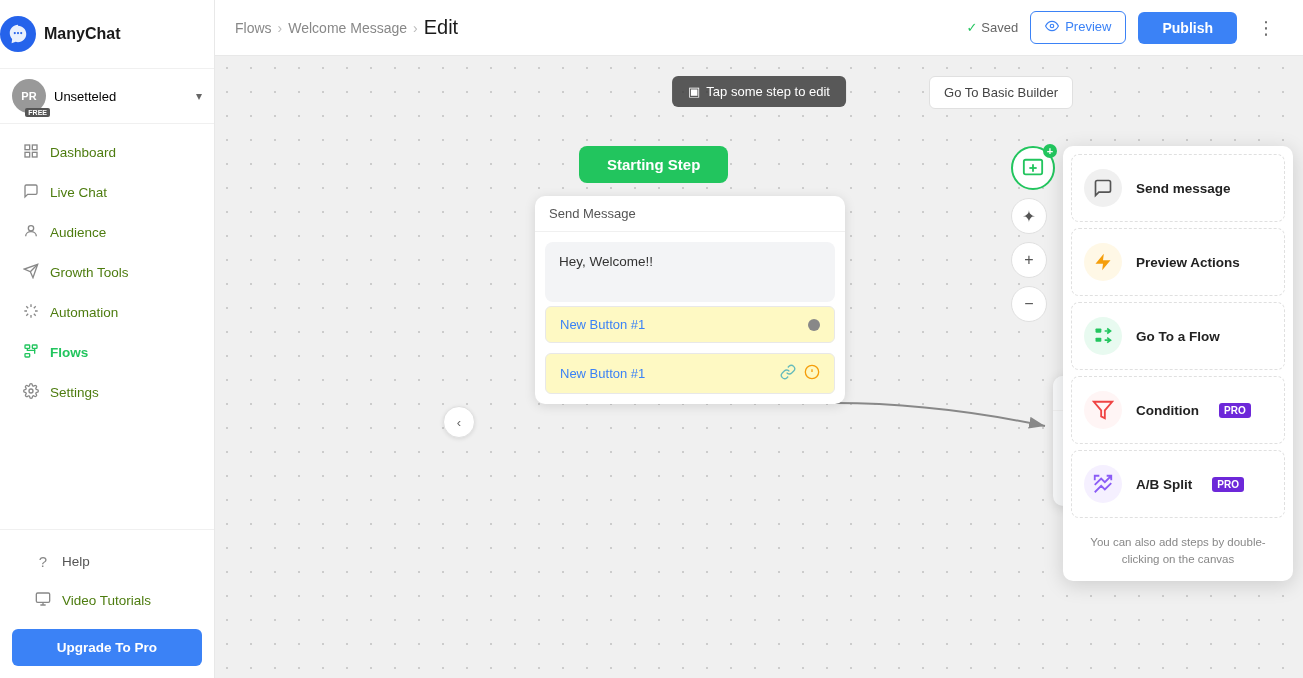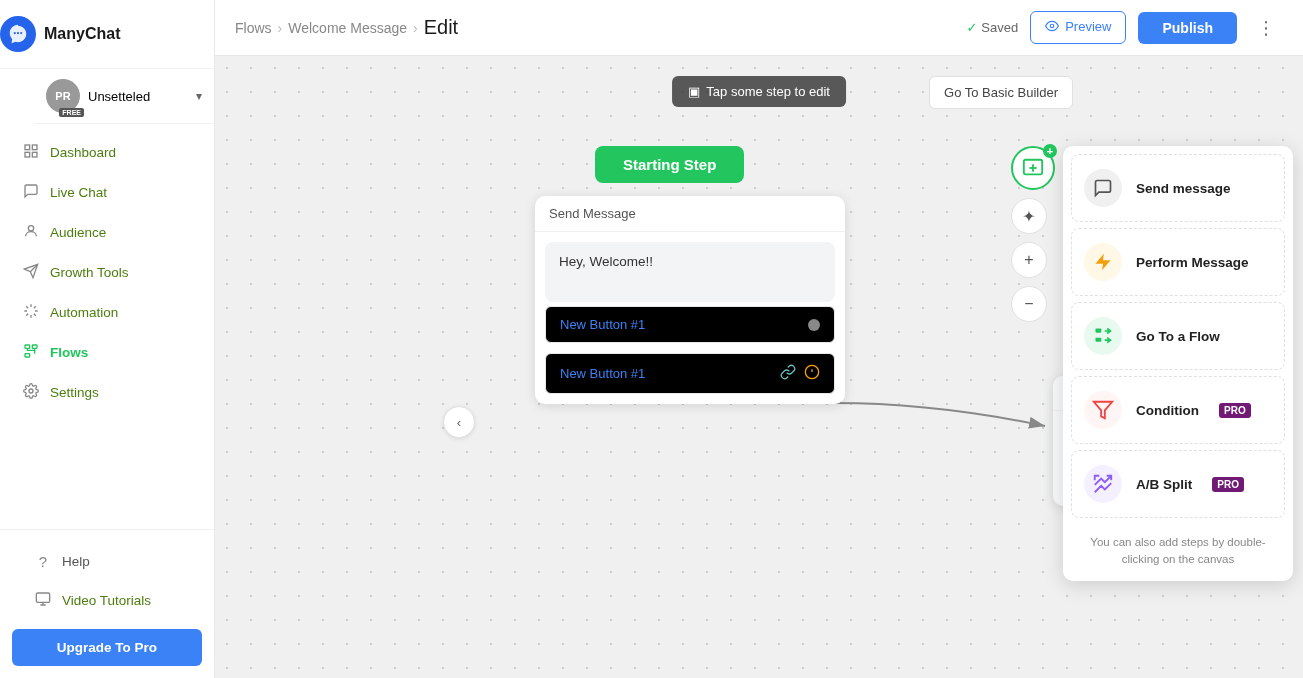--- a/index.html
+++ b/index.html
@@ -38,21 +38,20 @@
       font-weight: 700;
       color: #1a1a1a;
     }
     .sidebar-user {
       display: flex;
       align-items: center;
       padding: 10px 12px;
       border-bottom: 1px solid #f0f0f0;
       cursor: pointer;
       gap: 8px;
-      margin-left: 34px;
     }
     .user-avatar {
       width: 34px;
       height: 34px;
       border-radius: 50%;
       background: #999;
       display: flex;
       align-items: center;
       justify-content: center;
       color: white;
@@ -205,21 +204,21 @@
       padding: 8px 14px;
       font-size: 13px;
       color: #444;
       cursor: pointer;
     }
 
     
     .starting-step {
       position: absolute;
       top: 90px;
-      left: 380px;
+      left: 364px;
       background: #22c55e;
       color: white;
       padding: 10px 28px;
       border-radius: 8px;
       font-size: 15px;
       font-weight: 600;
     }
 
     
     .flow-node {
@@ -242,21 +241,21 @@
       background: #f3f4f6;
       border-radius: 8px;
       padding: 12px 14px;
       font-size: 13.5px;
       color: #333;
       min-height: 60px;
     }
 
     .button-row {
       margin: 0 10px 10px;
-      background: #000000;
+      background: #fef9c3;
       border: 1px solid #e8e8e8;
       border-radius: 6px;
       padding: 10px 14px;
       display: flex;
       align-items: center;
       justify-content: space-between;
     }
     .button-label { color: #3b82f6; font-size: 13px; font-weight: 500; }
     .button-actions { display: flex; gap: 8px; align-items: center; }
     .btn-icon { color: #888; font-size: 14px; cursor: pointer; }
@@ -328,21 +327,21 @@
     .step-icon.flow { background: #e8faf0; color: #22c55e; }
     .step-icon.condition { background: #fff5f5; color: #ef4444; }
     .step-icon.split { background: #f5f0ff; color: #8b5cf6; }
     .step-label {
       font-size: 13.5px;
       font-weight: 600;
       color: #222;
     }
     .pro-badge {
       display: inline-block;
-      background: #701a75;
+      background: #6d28d9;
       color: white;
       font-size: 10px;
       font-weight: 700;
       padding: 2px 5px;
       border-radius: 3px;
       margin-left: 6px;
     }
     .step-menu-hint {
       font-size: 11.5px;
       color: #888;
@@ -583,21 +582,21 @@
             </svg>
         </div>
         <span class="step-label">Send message</span>
       </div>
       <div class="step-menu-item">
         <div class="step-icon action">
           <svg width="20" height="20" viewBox="0 0 24 24" fill="#f59e0b">
               <polygon points="13 2 3 14 12 14 11 22 21 10 12 10 13 2"></polygon>
             </svg>
         </div>
-        <span class="step-label">Perform Message</span>
+        <span class="step-label">Preview Actions</span>
       </div>
       <div class="step-menu-item">
         <div class="step-icon flow">
           <svg width="20" height="20" viewBox="0 0 24 24" fill="none" stroke="#22c55e" stroke-width="2.5">
               <rect x="3" y="3" width="7" height="5" rx="1" fill="#22c55e" stroke="none"></rect>
               <path d="M14 6h7M17 3l4 3-4 3" stroke="#22c55e" stroke-width="2"></path>
               <rect x="3" y="14" width="7" height="5" rx="1" fill="#22c55e" stroke="none"></rect>
               <path d="M14 17h7M17 14l4 3-4 3" stroke="#22c55e" stroke-width="2"></path>
             </svg>
         </div>

